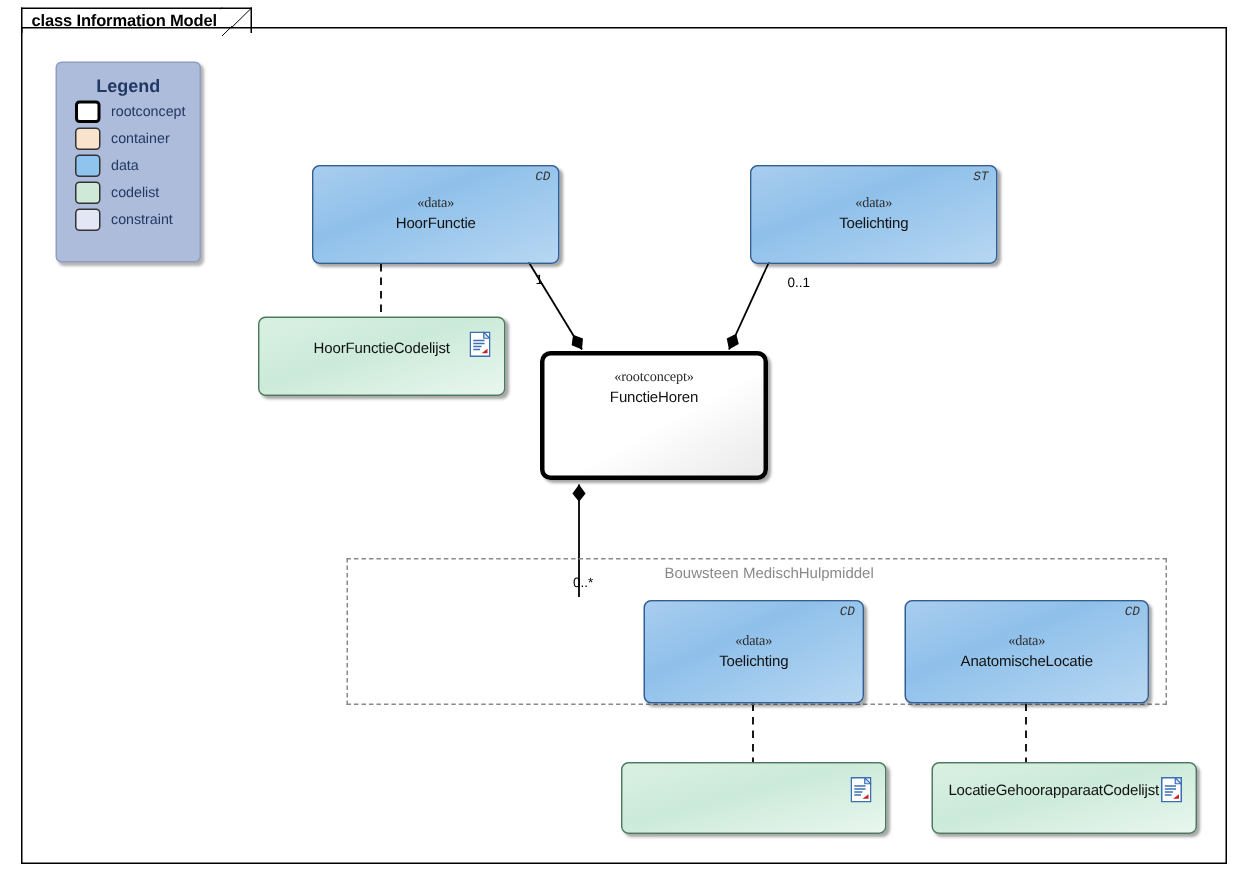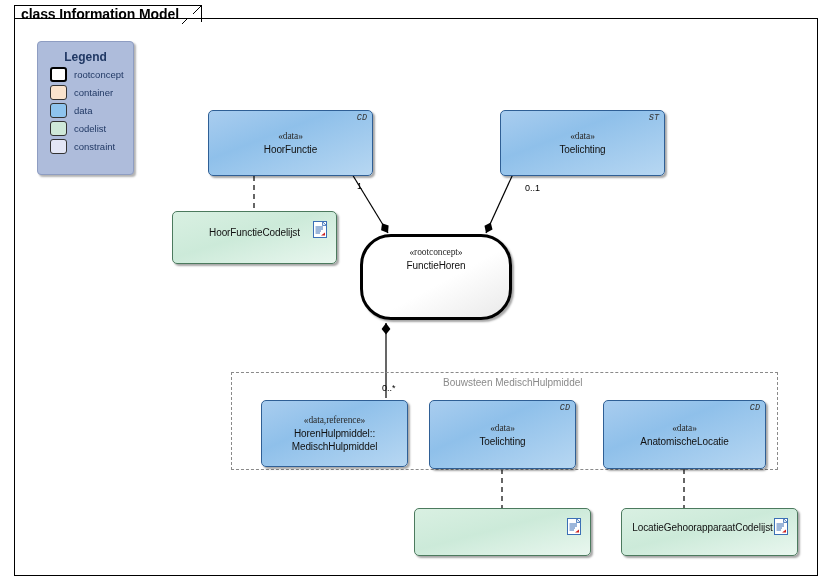--- a/index.html
+++ b/index.html
@@ -22,21 +22,21 @@
   }
   .frame-tab{
     position:absolute;left:14px;top:5px;
     height:17px;
     border:1px solid #000;
     border-bottom:none;
     background:#fff;
     box-sizing:border-box;
     padding:0 22px 0 6px;
     display:flex;align-items:center;
-    font-size:14px;font-weight:bold;color:#000;
+    font-size:11px;font-weight:bold;color:#000;
     letter-spacing:-0.1px;
     white-space:nowrap;
   }
   .frame-tab .slant{
     position:absolute;right:-1px;top:-1px;
     width:20px;height:19px;
     border-left:1px solid transparent;
     background:linear-gradient(to bottom right, transparent 49.4%, #000 49.4%, #000 51.2%, transparent 51.2%);
   }
 
@@ -219,30 +219,25 @@
       <rect x="0.5" y="0.5" width="13" height="16" fill="#ffffff" stroke="#3b6fb5" stroke-width="1"></rect>
       <path d="M9.5 0.5 L13.5 4.5 L9.5 4.5 Z" fill="#d8e6f6" stroke="#3b6fb5" stroke-width="0.8"></path>
       <line x1="2.5" y1="6" x2="10" y2="6" stroke="#3b6fb5" stroke-width="1"></line>
       <line x1="2.5" y1="8" x2="10" y2="8" stroke="#3b6fb5" stroke-width="1"></line>
       <line x1="2.5" y1="10" x2="8" y2="10" stroke="#3b6fb5" stroke-width="1"></line>
       <line x1="2.5" y1="12" x2="7" y2="12" stroke="#3b6fb5" stroke-width="1"></line>
       <path d="M8 14.5 L12 11.5 L12 14.5 Z" fill="#cc2222"></path>
     </svg>
   </div>
 
-  <div class="node root-node" style="left:360px;top:234px;width:152px;height:86px;justify-content:flex-start;border-radius:31px;">
+  <div class="node root-node" style="left:360px;top:234px;width:152px;height:86px;justify-content:flex-start;">
     <span class="stereo" style="margin-top:9px;">«rootconcept»</span>
     <span class="nm">FunctieHoren</span>
   </div>
 
-  <div class="node data-node" style="left:261px;top:400px;width:147px;height:67px;">
-    <span class="stereo">«data,reference»</span>
-    <span class="nm">HorenHulpmiddel::</span>
-    <span class="nm">MedischHulpmiddel</span>
-  </div>
   <div class="mult" style="left:382px;top:383px;">0..*</div>
 
   <div class="node data-node" style="left:429px;top:400px;width:147px;height:69px;">
     <span class="tag">CD</span>
     <span class="stereo">«data»</span>
     <span class="nm">Toelichting</span>
   </div>
 
   <div class="node data-node" style="left:603px;top:400px;width:163px;height:69px;">
     <span class="tag">CD</span>

